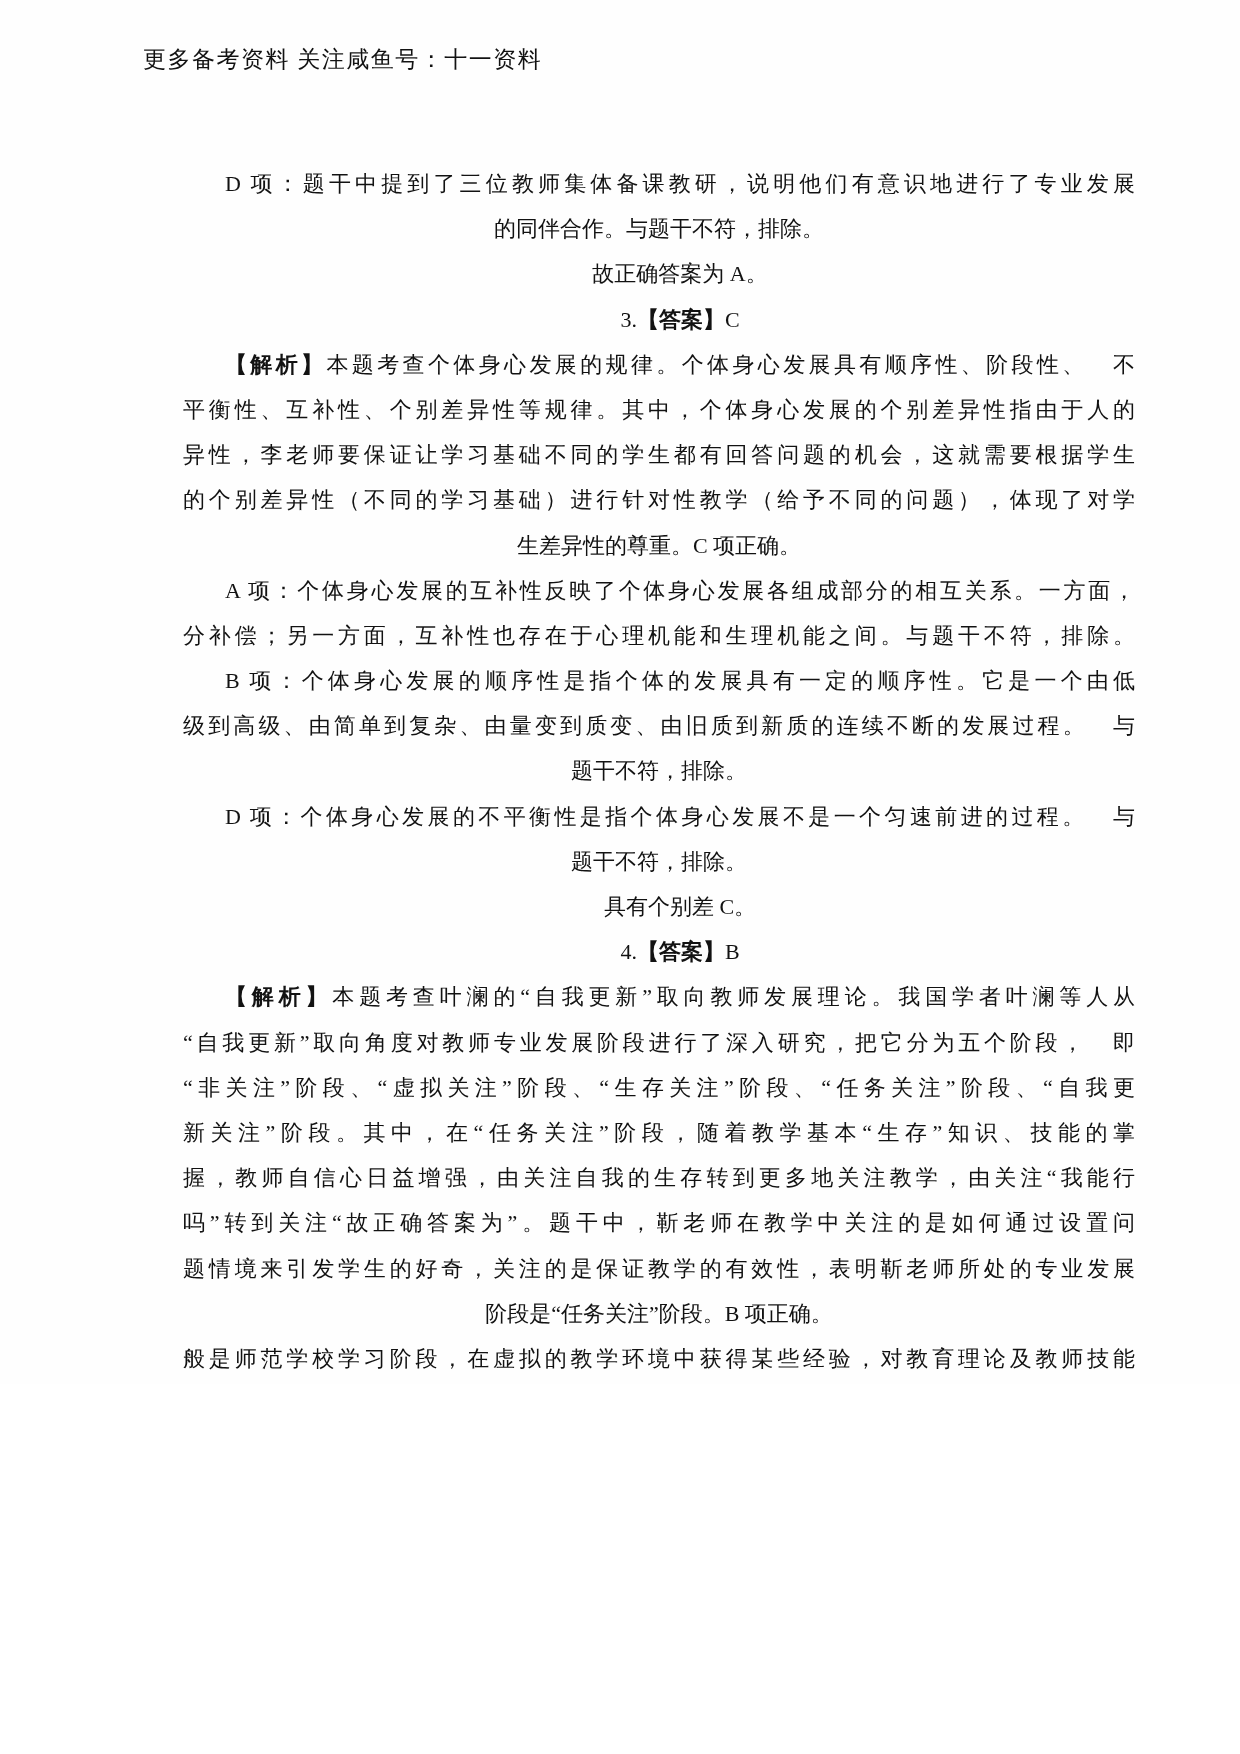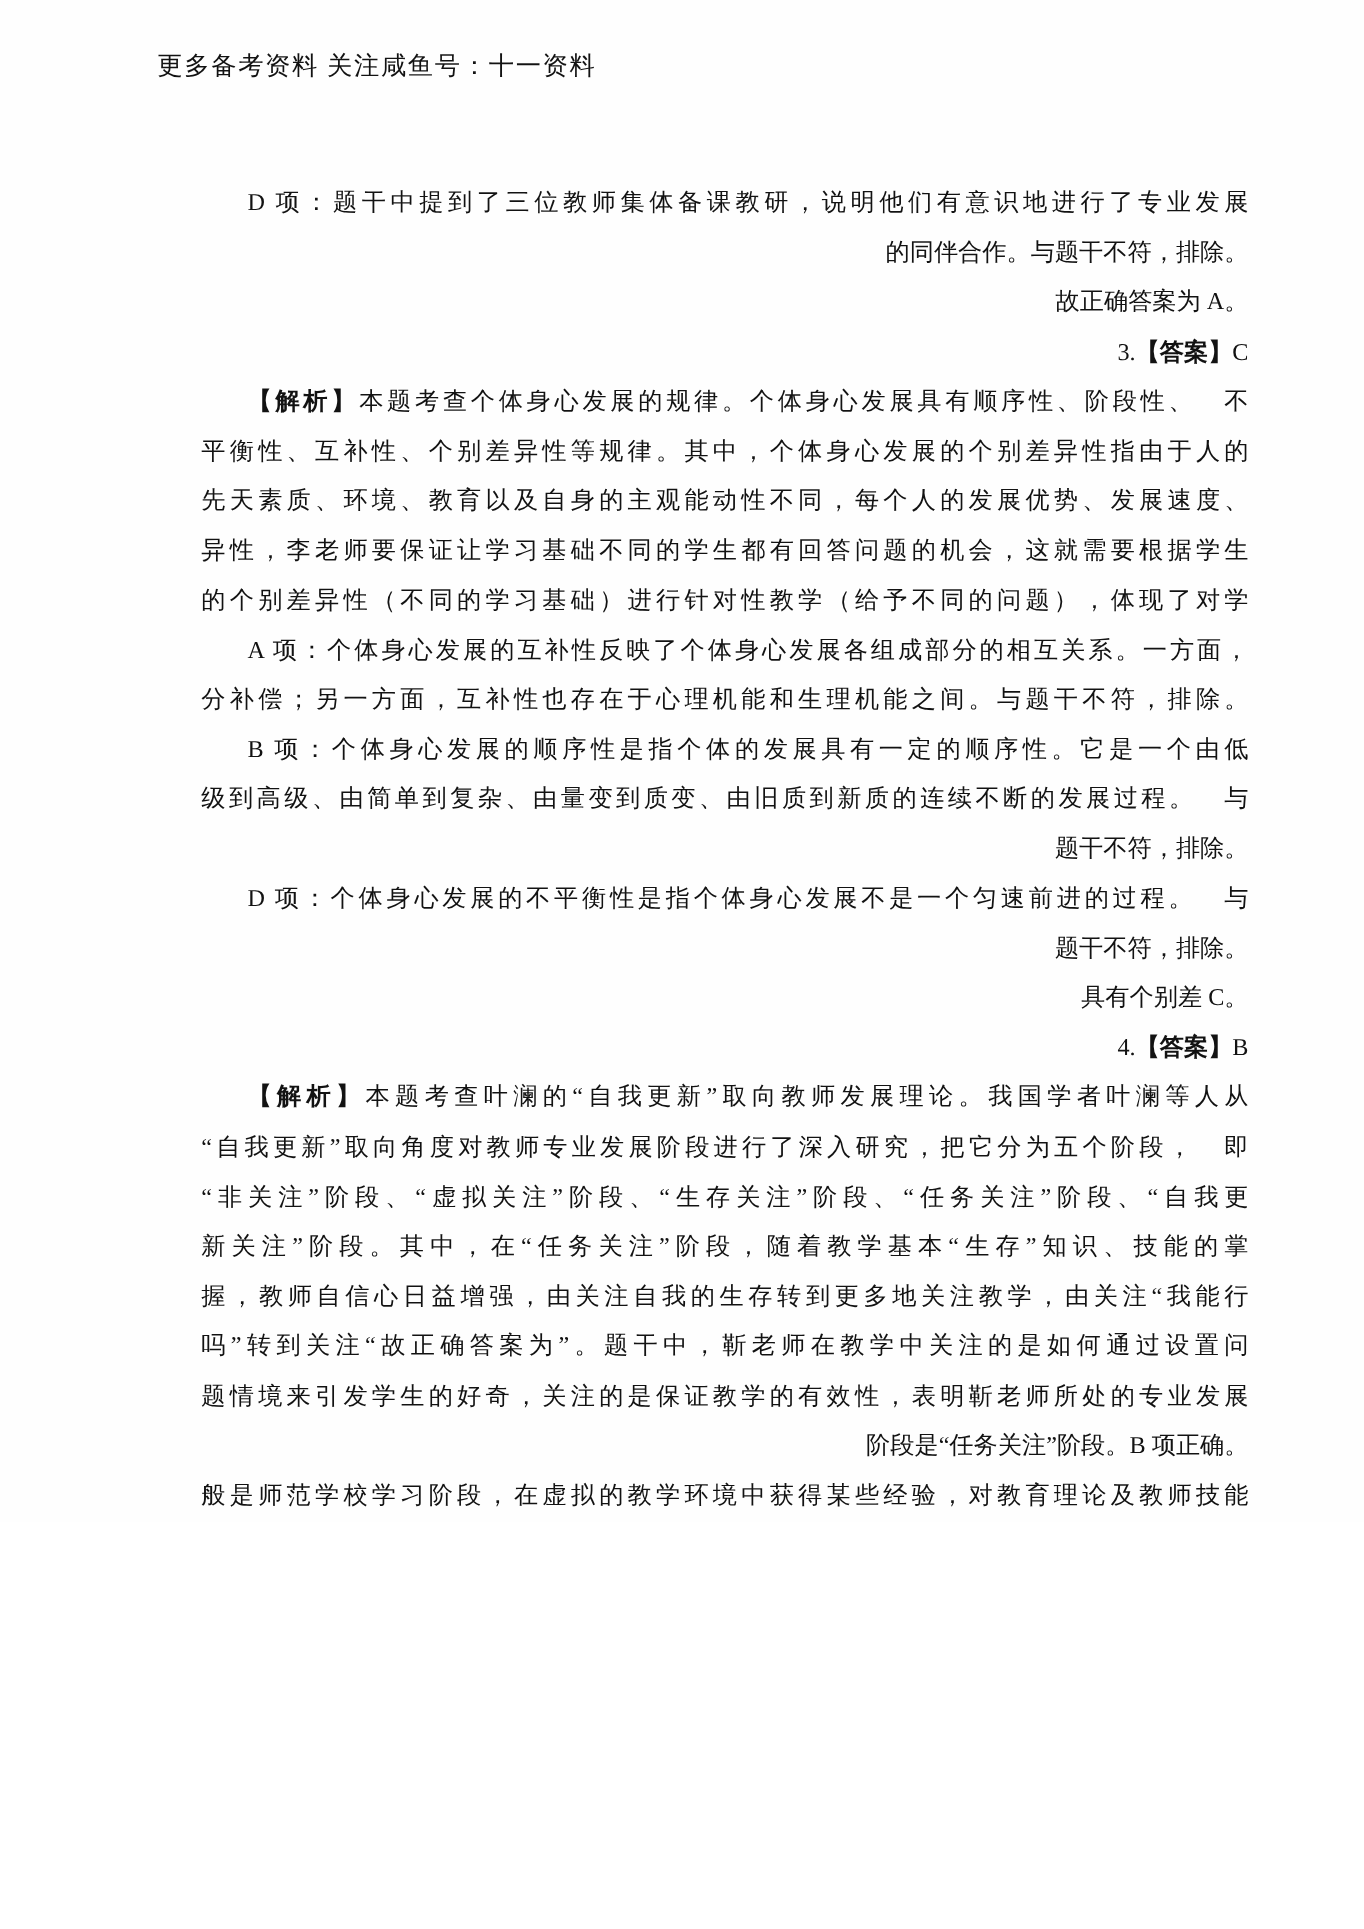--- a/index.html
+++ b/index.html
@@ -30,21 +30,21 @@
     left: 183px;
     top: 161px;
     width: 952px;
     font-size: 22px;
     font-family: Liberation Serif, serif;
   }
   .line {
     height: 45.2px;
     line-height: 45.2px;
     overflow: visible;
-    text-align: right;
+    text-align: center;
   }
   .line.justify {
     text-align: justify;
     text-align-last: justify;
     text-justify: inter-character;
   }
   .line.indent {
     padding-left: 42px;
   }
   .bold {
@@ -72,23 +72,23 @@
 <div class="page">
   <div class="header">更多备考资料 关注咸鱼号：十一资料</div>
   <div class="content">
     <div>
         <div class="line indent justify"><span>D 项：题干中提到了三位教师集体备课教研，说明他们有意识地进行了专业发展</span></div>
         <div class="line"><span>的同伴合作。与题干不符，排除。</span></div>
         <div class="line indent"><span>故正确答案为 A。</span></div>
         <div class="line indent"><span>3.</span><span class="bold">【答案】</span><span>C</span></div>
         <div class="line indent justify"><span class="bold">【解析】</span><span>本题考查个体身心发展的规律。个体身心发展具有顺序性、阶段性、　不</span></div>
         <div class="line justify"><span>平衡性、互补性、个别差异性等规律。其中，个体身心发展的个别差异性指由于人的</span></div>
-        <div class="line justify"><span>先天素质、环境、教育以及自身的主观能动性不同，每个人的发展优势、发展速度、</span></div>
         <div class="line justify"><span>异性，李老师要保证让学习基础不同的学生都有回答问题的机会，这就需要根据学生</span></div>
         <div class="line justify"><span>的个别差异性（不同的学习基础）进行针对性教学（给予不同的问题），体现了对学</span></div>
+        <div class="line"><span>生差异性的尊重。C 项正确。</span></div>
         <div class="line indent justify"><span>A 项：个体身心发展的互补性反映了个体身心发展各组成部分的相互关系。一方面，</span></div>
         <div class="line justify"><span>分补偿；另一方面，互补性也存在于心理机能和生理机能之间。与题干不符，排除。</span></div>
         <div class="line indent justify"><span>B 项：个体身心发展的顺序性是指个体的发展具有一定的顺序性。它是一个由低</span></div>
         <div class="line justify"><span>级到高级、由简单到复杂、由量变到质变、由旧质到新质的连续不断的发展过程。　与</span></div>
         <div class="line"><span>题干不符，排除。</span></div>
         <div class="line indent justify"><span>D 项：个体身心发展的不平衡性是指个体身心发展不是一个匀速前进的过程。　与</span></div>
         <div class="line"><span>题干不符，排除。</span></div>
         <div class="line indent"><span>具有个别差 C。</span></div>
         <div class="line indent"><span>4.</span><span class="bold">【答案】</span><span>B</span></div>
         <div class="line indent justify"><span class="bold">【解析】</span><span>本题考查叶澜的“自我更新”取向教师发展理论。我国学者叶澜等人从</span></div>

